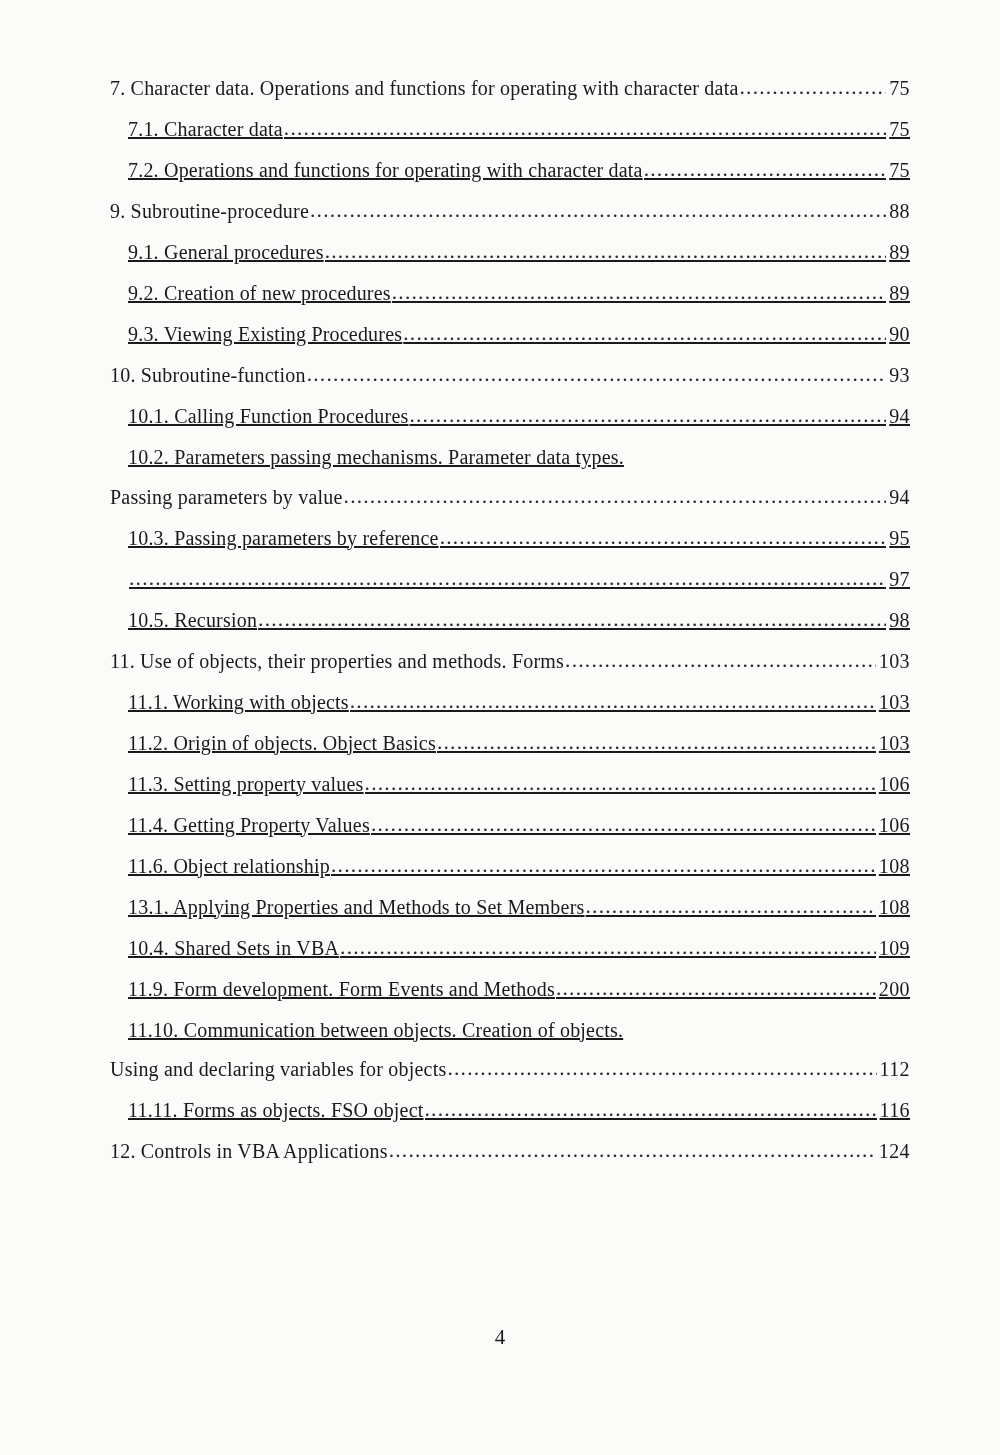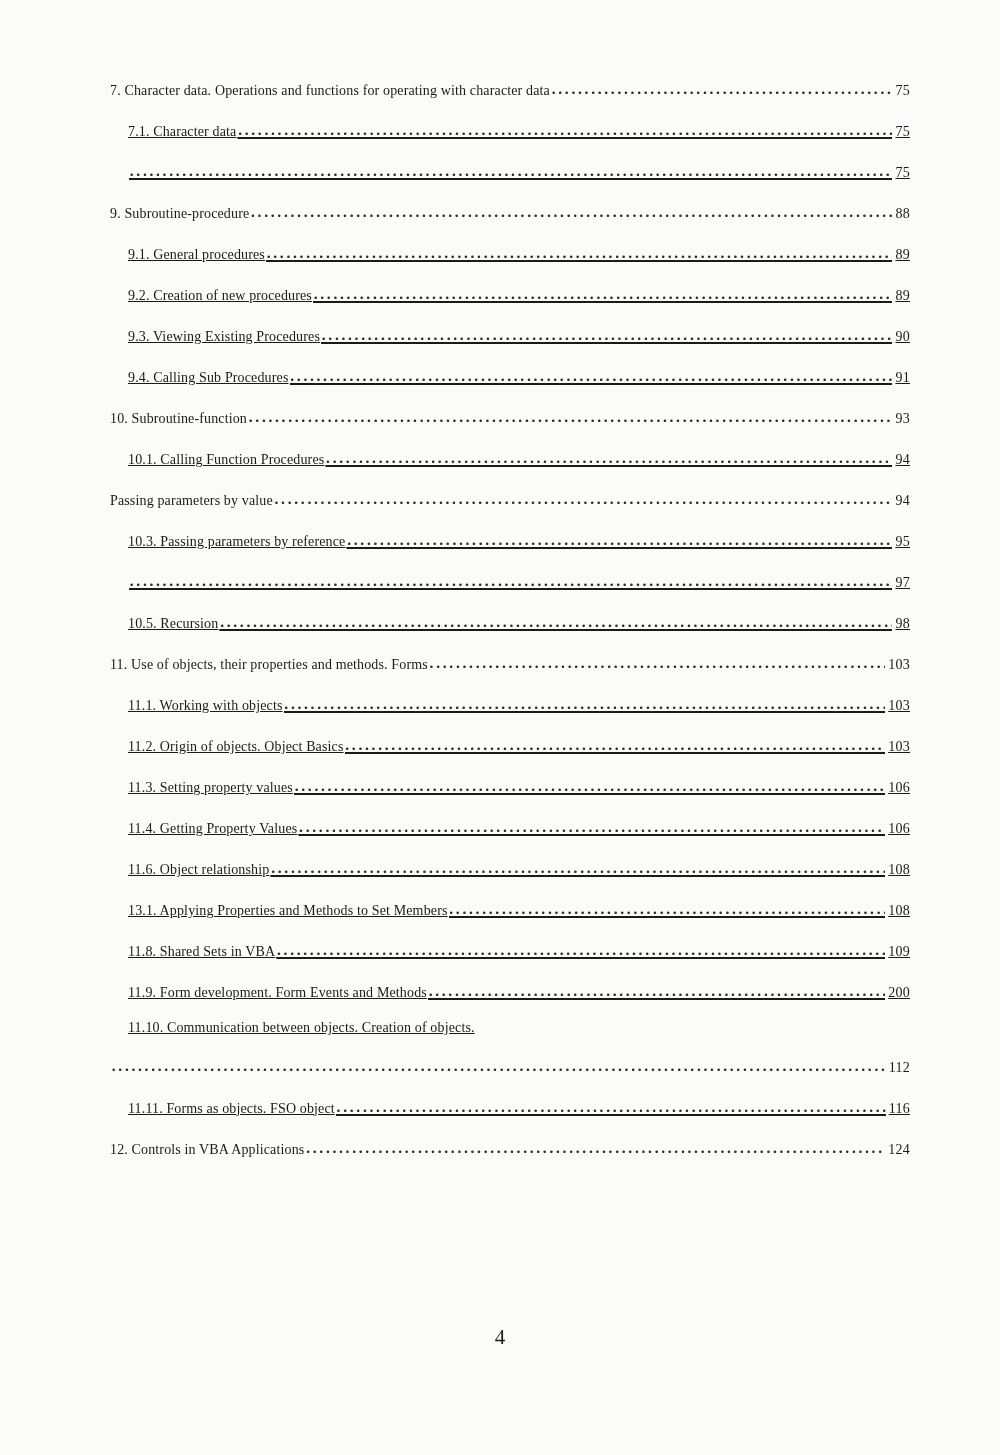--- a/index.html
+++ b/index.html
@@ -25,21 +25,21 @@
   }
   .toc {
     position: absolute;
     left: 110px;
     top: 78px;
     width: 800px;
   }
   .toc-entry {
     display: flex;
     align-items: baseline;
-    font-size: 14px;
+    font-size: 20px;
     line-height: 1.0;
     margin-bottom: 19.5px;
     white-space: nowrap;
   }
   .toc-entry.indent-1 {
     padding-left: 0px;
   }
   .toc-entry.indent-2 {
     padding-left: 18px;
     text-decoration: underline;
@@ -89,20 +89,21 @@
         <span class="e-title">7. Character data. Operations and functions for operating with character data</span>
         <span class="e-dots"></span>
         <span class="e-page">75</span>
       </div>
       <div class="toc-entry indent-2">
         <span class="e-title">7.1.  Character data</span>
         <span class="e-dots"></span>
         <span class="e-page">75</span>
       </div>
       <div class="toc-entry indent-2">
+        <span class="e-title">7.2.  Operations and functions for operating with character data</span>
         <span class="e-dots"></span>
         <span class="e-page">75</span>
       </div>
       <div class="toc-entry indent-1">
         <span class="e-title">9. Subroutine-procedure</span>
         <span class="e-dots"></span>
         <span class="e-page">88</span>
       </div>
       <div class="toc-entry indent-2">
         <span class="e-title">9.1.  General procedures</span>
@@ -112,35 +113,34 @@
       <div class="toc-entry indent-2">
         <span class="e-title">9.2.  Creation of new procedures</span>
         <span class="e-dots"></span>
         <span class="e-page">89</span>
       </div>
       <div class="toc-entry indent-2">
         <span class="e-title">9.3.  Viewing Existing Procedures</span>
         <span class="e-dots"></span>
         <span class="e-page">90</span>
       </div>
-      <div class="toc-entry indent-2">
-        <span class="e-title">9.4. Calling Sub Procedures</span>
-        <span class="e-dots"></span>
-        <span class="e-page">91</span>
-      </div>
       <div class="toc-entry indent-1">
         <span class="e-title">10. Subroutine-function</span>
         <span class="e-dots"></span>
         <span class="e-page">93</span>
       </div>
       <div class="toc-entry indent-2">
         <span class="e-title">10.1. Calling Function Procedures</span>
         <span class="e-dots"></span>
         <span class="e-page">94</span>
       </div>
+      <div class="toc-entry indent-2 e-nodots">
+        <span class="e-title">10.2. Parameters passing mechanisms. Parameter data types.</span>
+        <span class="e-gap"></span>
+      </div>
       <div class="toc-entry indent-1">
         <span class="e-title">Passing parameters by value</span>
         <span class="e-dots"></span>
         <span class="e-page">94</span>
       </div>
       <div class="toc-entry indent-2">
         <span class="e-title">10.3. Passing parameters by reference</span>
         <span class="e-dots"></span>
         <span class="e-page">95</span>
       </div>
@@ -182,34 +182,35 @@
         <span class="e-title">11.6.  Object relationship</span>
         <span class="e-dots"></span>
         <span class="e-page">108</span>
       </div>
       <div class="toc-entry indent-2">
         <span class="e-title">13.1.  Applying Properties and Methods to Set Members</span>
         <span class="e-dots"></span>
         <span class="e-page">108</span>
       </div>
       <div class="toc-entry indent-2">
-        <span class="e-title">11.8.  Shared Sets in VBA</span>
+        <span class="e-title">10.4.  Shared Sets in VBA</span>
         <span class="e-dots"></span>
         <span class="e-page">109</span>
       </div>
       <div class="toc-entry indent-2">
         <span class="e-title">11.9.  Form development. Form Events and Methods</span>
         <span class="e-dots"></span>
         <span class="e-page">200</span>
       </div>
       <div class="toc-entry indent-2 e-nodots">
         <span class="e-title">11.10. Communication between objects. Creation of objects.</span>
         <span class="e-gap"></span>
       </div>
       <div class="toc-entry indent-1">
+        <span class="e-title">Using and declaring variables for objects</span>
         <span class="e-dots"></span>
         <span class="e-page">112</span>
       </div>
       <div class="toc-entry indent-2">
         <span class="e-title">11.11.  Forms as objects. FSO object</span>
         <span class="e-dots"></span>
         <span class="e-page">116</span>
       </div>
       <div class="toc-entry indent-1">
         <span class="e-title">12. Controls in VBA Applications</span>

